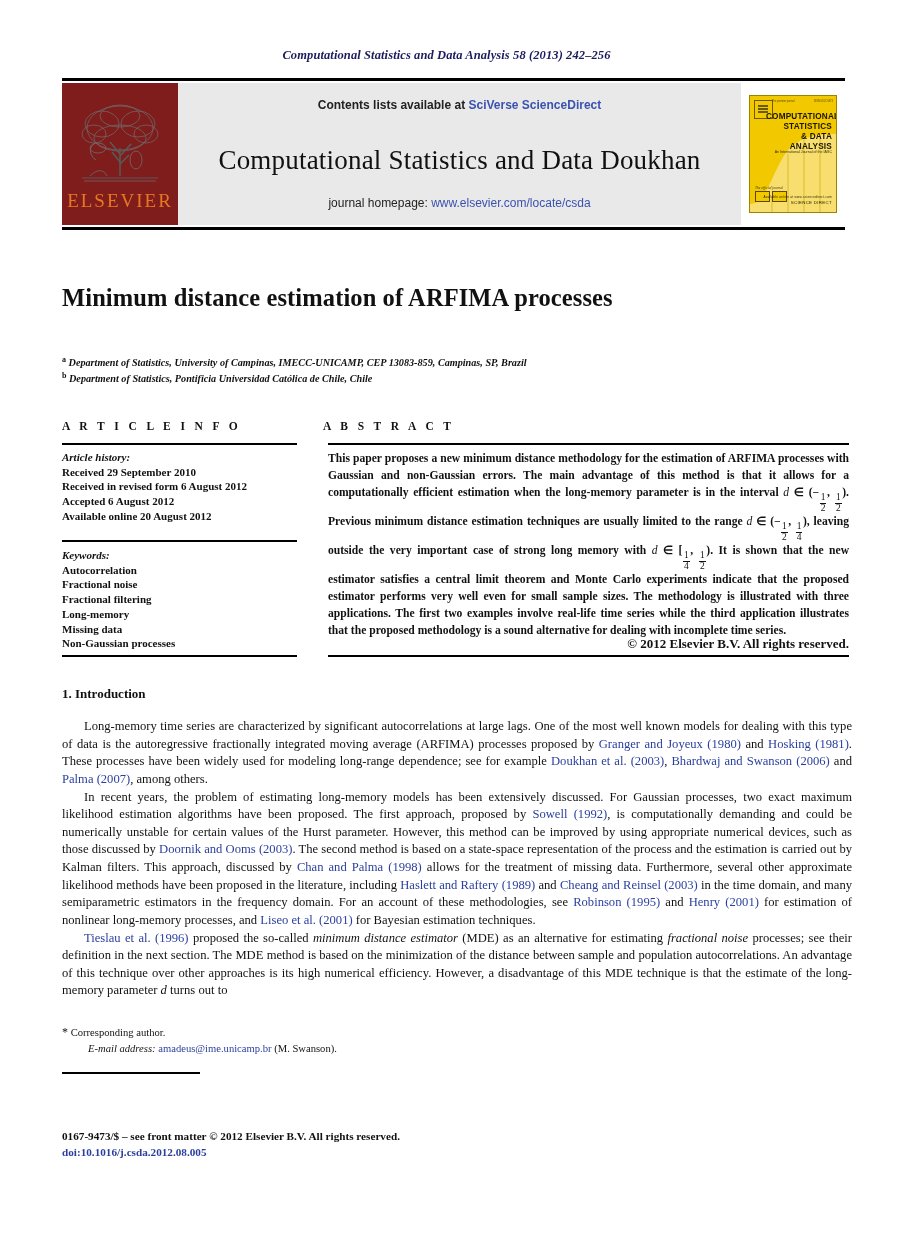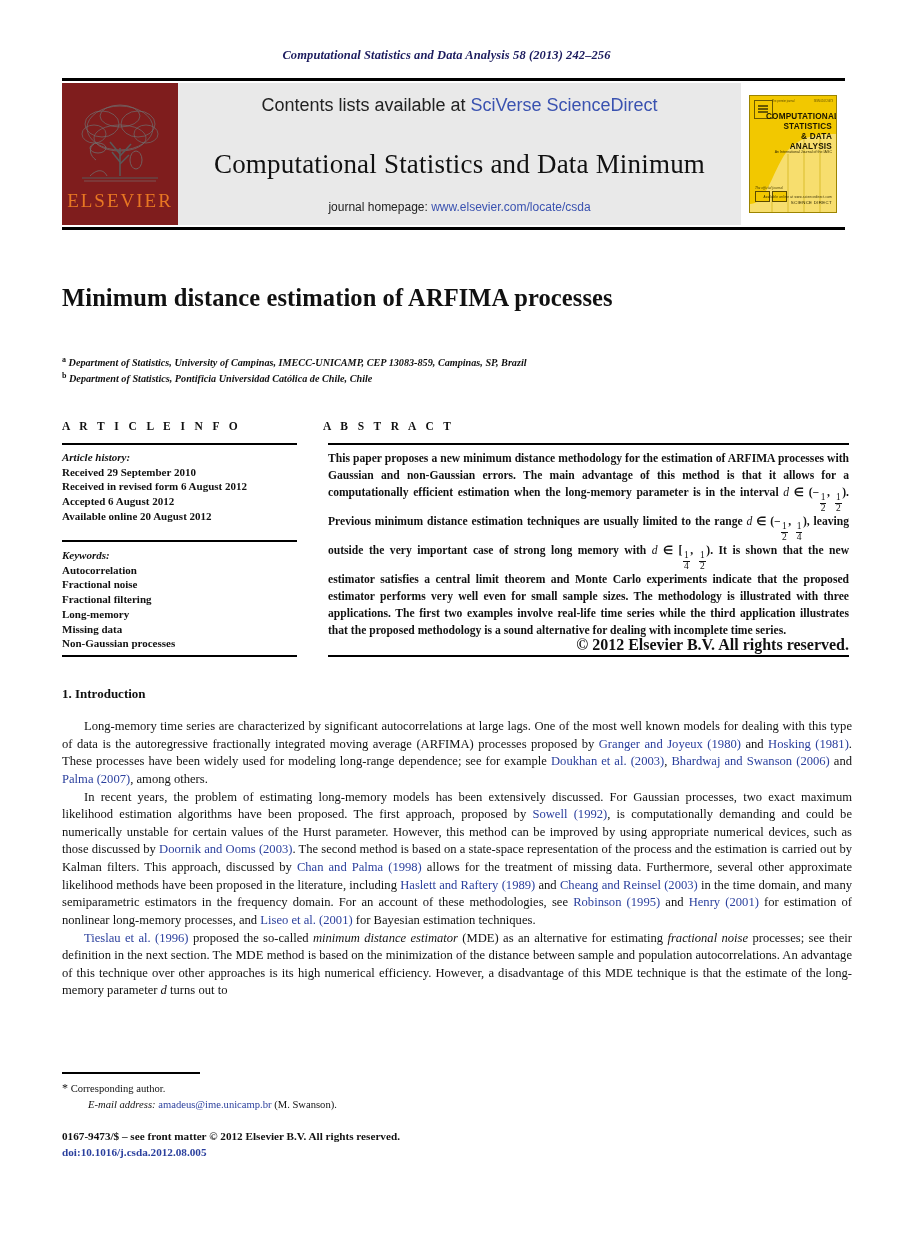--- a/index.html
+++ b/index.html
@@ -47,21 +47,21 @@
     font-size:19px; letter-spacing:2.0px; color:#E87722;
     margin-top:1px; line-height:1;
   }
   .band {
     flex:1 1 auto; background:#e9e9e9;
     display:flex; flex-direction:column; align-items:center; justify-content:center;
     padding:4px 0;
   }
   .band-line1 {
     font-family:"Liberation Sans", sans-serif;
-    font-size:18px; color:#222; margin-bottom:33px;
+    font-size:12px; color:#222; margin-bottom:33px;font-weight:bold;
   }
   .band-line1 a { color:#3a52b0; text-decoration:none; }
   .band-title {
     font-family:"Liberation Serif", serif;
     font-size:27px; color:#111; margin-bottom:20px; letter-spacing:0.2px;
   }
   .band-line3 {
     font-family:"Liberation Sans", sans-serif;
     font-size:12px; color:#222;
   }
@@ -172,21 +172,21 @@
     font-family:"Liberation Serif", serif;
     font-size:11.6px; line-height:1.47; color:#111;
     font-weight:bold;
     text-align:justify; text-justify:inter-word;
   }
   .abstract p { margin:0; }
   .copyright {
     position:absolute; left:328px; top:636px; width:521px;
     text-align:right;
     font-family:"Liberation Serif", serif;
-    font-weight:bold; font-size:16px; color:#111;
+    font-weight:bold; font-size:13px; color:#111;
   }
 
   
   .mi { font-family:"Liberation Serif", serif; font-style:italic; font-weight:normal; }
   .frac {
     display:inline-flex; flex-direction:column; align-items:center;
     vertical-align:-0.42em; line-height:1; font-weight:normal;
     font-size:0.82em; margin:0 0.5px;
   }
   .frac .num { border-bottom:1px solid #111; padding:0 1px; }
@@ -204,21 +204,21 @@
     font-size:12.6px; line-height:1.40; color:#111;
     text-align:justify; text-justify:inter-word;
   }
   .body p { margin:0; text-indent:22px; }
   .body a, .link { color:#2a3f9d; text-decoration:none; }
   .it { font-style:italic; }
 
   
   #foot-rule { left:62px; top:1072px; width:138px; height:2px; background:#000; position:absolute; }
   .footnotes {
-    position:absolute; left:62px; top:1080px; width:470px;
+    position:absolute; left:62px; top:1024px; width:470px;
     font-family:"Liberation Serif", serif;
     font-size:10.6px; line-height:1.45; color:#111;
   }
   .footnotes .star { font-size:12px; }
   .footnotes .fn-ind { display:block; padding-left:14px; text-indent:-14px; }
   .footnotes .lbl { font-style:italic; }
   .footer {
     position:absolute; left:62px; top:1128px; width:600px;
     font-family:"Liberation Serif", serif;
     font-weight:bold; font-size:11.2px; line-height:1.45; color:#111;
@@ -267,21 +267,21 @@
             <line x1="10" y1="83" x2="82" y2="83"></line>
           </g>
         </svg>
         <div class="elsevier-word">ELSEVIER</div>
       </div>
 
       <div class="band">
         <div class="band-line1">
           <span>Contents lists available at </span><a href="#">SciVerse ScienceDirect</a>
         </div>
-        <div class="band-title">Computational Statistics and Data Minimum</div>
+        <div class="band-title">Computational Statistics and Data Doukhan</div>
         <div class="band-line3">
           <span>journal homepage: </span><a href="#">www.elsevier.com/locate/csda</a>
         </div>
       </div>
 
       <div class="cover-box">
         <div class="cover">
           <svg class="cover-curve" viewBox="0 0 86 78" preserveAspectRatio="none">
             <path d="M0 78 L0 70 C18 70 24 30 40 14 C54 1 70 0 86 0 L86 78 Z" fill="#F7DE6E"></path>
             <g stroke="#c9a900" stroke-width="0.6">

